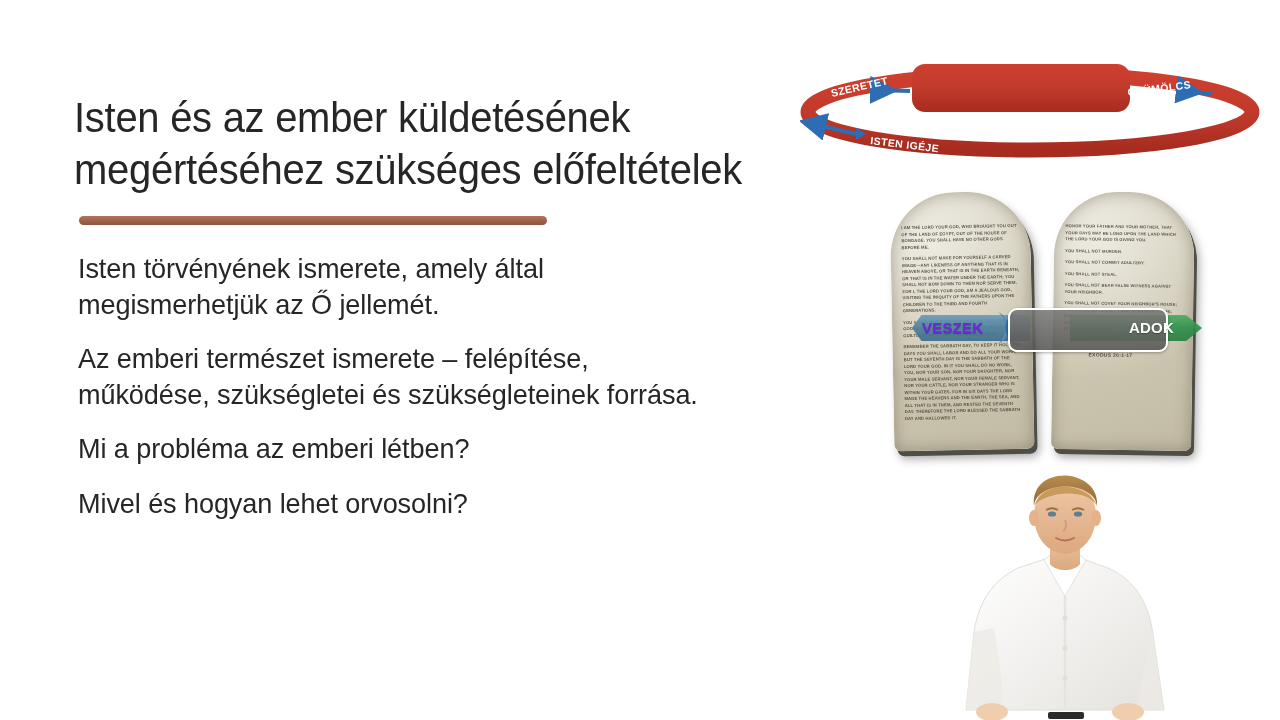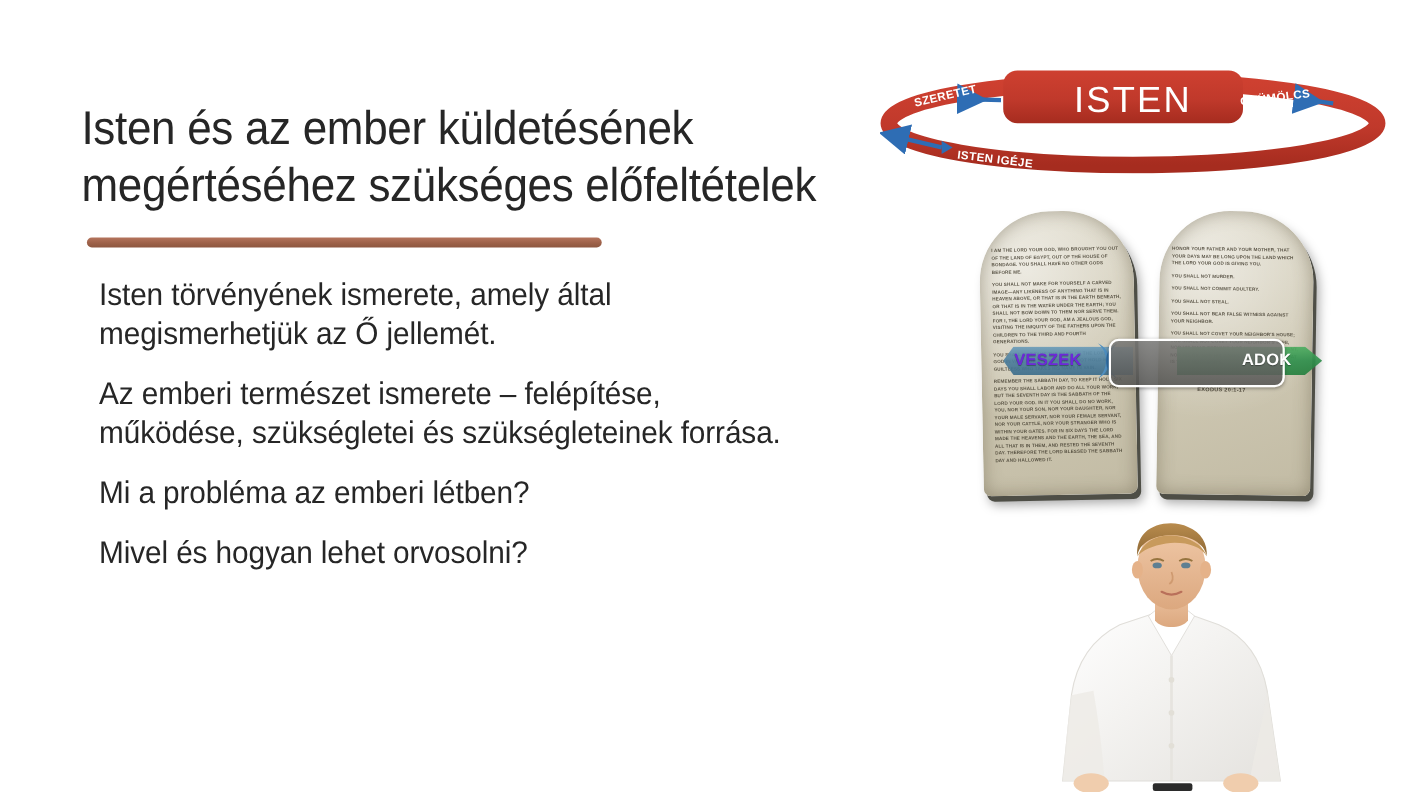--- a/index.html
+++ b/index.html
@@ -39,21 +39,21 @@
   #title-underline {
     margin-top: 20px;
     margin-left: 5px;
     width: 468px;
     height: 9px;
     border-radius: 5px;
     background: linear-gradient(180deg, #b4735c 0%, #9d6149 55%, #8d563f 100%);
   }
 
   #bullet-list {
-    margin: 16px;
+    margin: 4px;
     padding: 0;
     list-style: none;
     margin-top: 26px;
   }
   #bullet-list li {
     font-size: 28.5px;
     line-height: 1.25;
     color: #262626;
     margin-bottom: 19px;
     transform: scaleX(0.95);
@@ -274,21 +274,20 @@
       <line x1="110" y1="39" x2="74" y2="38" stroke="#2E6DB4" stroke-width="4" marker-end="url(#bluearrow-l)"></line>
       <text class="loop-label" x="32" y="45" transform="rotate(-13 32 45)">SZERETET</text>
 
       <line x1="412" y1="42" x2="380" y2="38" stroke="#2E6DB4" stroke-width="4" marker-end="url(#bluearrow-l)"></line>
       <text class="loop-label" x="328" y="44" transform="rotate(-7 328 44)">GYÜMÖLCS</text>
 
       <line x1="22" y1="74" x2="56" y2="82" stroke="#2E6DB4" stroke-width="4" marker-start="url(#bluearrow-l)"></line>
       <polygon points="56,76 66,82 56,88" fill="#2E6DB4"></polygon>
       <text class="loop-label" x="70" y="92" transform="rotate(7 70 92)">ISTEN IGÉJE</text>
     </svg>
-    <div id="isten-box-label" style="top:22px;">ISTEN</div>
   </div>
 
   <div id="tablets">
 
     <div class="tablet" id="tablet-left">
       <div class="tablet-text">
         <p>I AM THE LORD YOUR GOD, WHO BROUGHT YOU OUT OF THE LAND OF EGYPT, OUT OF THE HOUSE OF BONDAGE. YOU SHALL HAVE NO OTHER GODS BEFORE ME.</p>
         <p>YOU SHALL NOT MAKE FOR YOURSELF A CARVED IMAGE—ANY LIKENESS OF ANYTHING THAT IS IN HEAVEN ABOVE, OR THAT IS IN THE EARTH BENEATH, OR THAT IS IN THE WATER UNDER THE EARTH; YOU SHALL NOT BOW DOWN TO THEM NOR SERVE THEM. FOR I, THE LORD YOUR GOD, AM A JEALOUS GOD, VISITING THE INIQUITY OF THE FATHERS UPON THE CHILDREN TO THE THIRD AND FOURTH GENERATIONS.</p>
         <p>YOU SHALL NOT TAKE THE NAME OF THE LORD YOUR GOD IN VAIN, FOR THE LORD WILL NOT HOLD HIM GUILTLESS WHO TAKES HIS NAME IN VAIN.</p>
         <p>REMEMBER THE SABBATH DAY, TO KEEP IT HOLY. SIX DAYS YOU SHALL LABOR AND DO ALL YOUR WORK, BUT THE SEVENTH DAY IS THE SABBATH OF THE LORD YOUR GOD. IN IT YOU SHALL DO NO WORK, YOU, NOR YOUR SON, NOR YOUR DAUGHTER, NOR YOUR MALE SERVANT, NOR YOUR FEMALE SERVANT, NOR YOUR CATTLE, NOR YOUR STRANGER WHO IS WITHIN YOUR GATES. FOR IN SIX DAYS THE LORD MADE THE HEAVENS AND THE EARTH, THE SEA, AND ALL THAT IS IN THEM, AND RESTED THE SEVENTH DAY. THEREFORE THE LORD BLESSED THE SABBATH DAY AND HALLOWED IT.</p>

